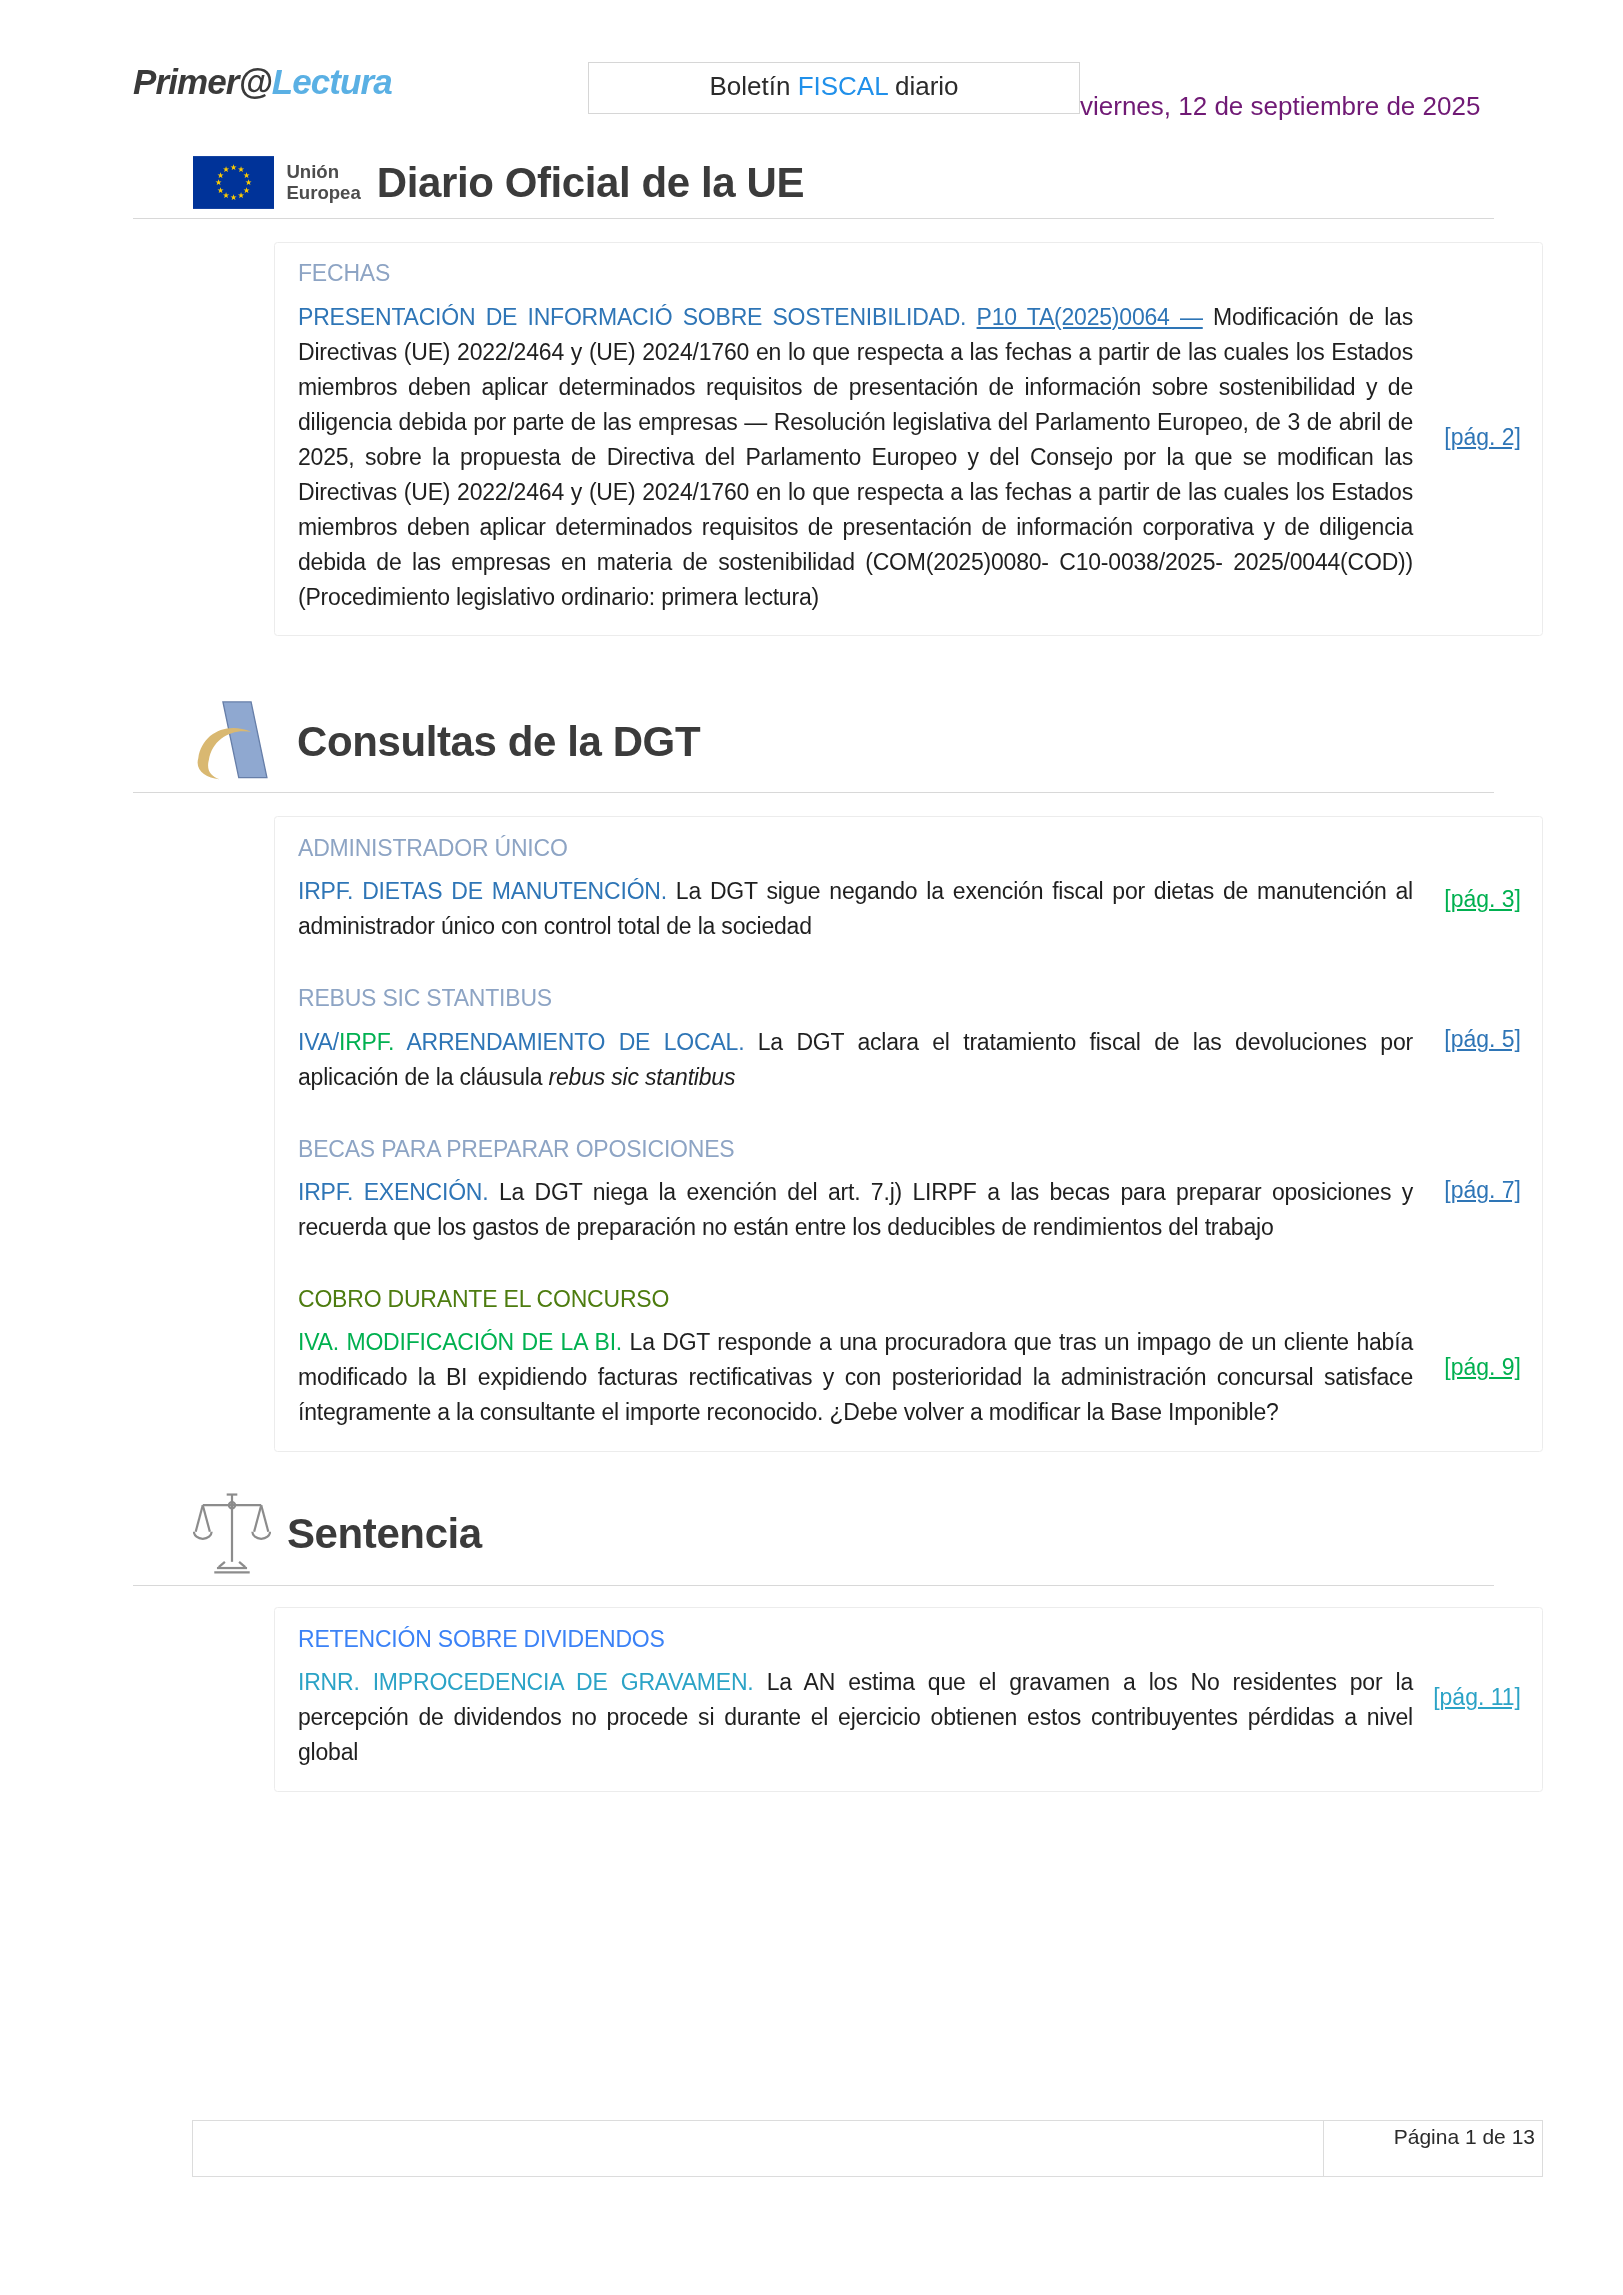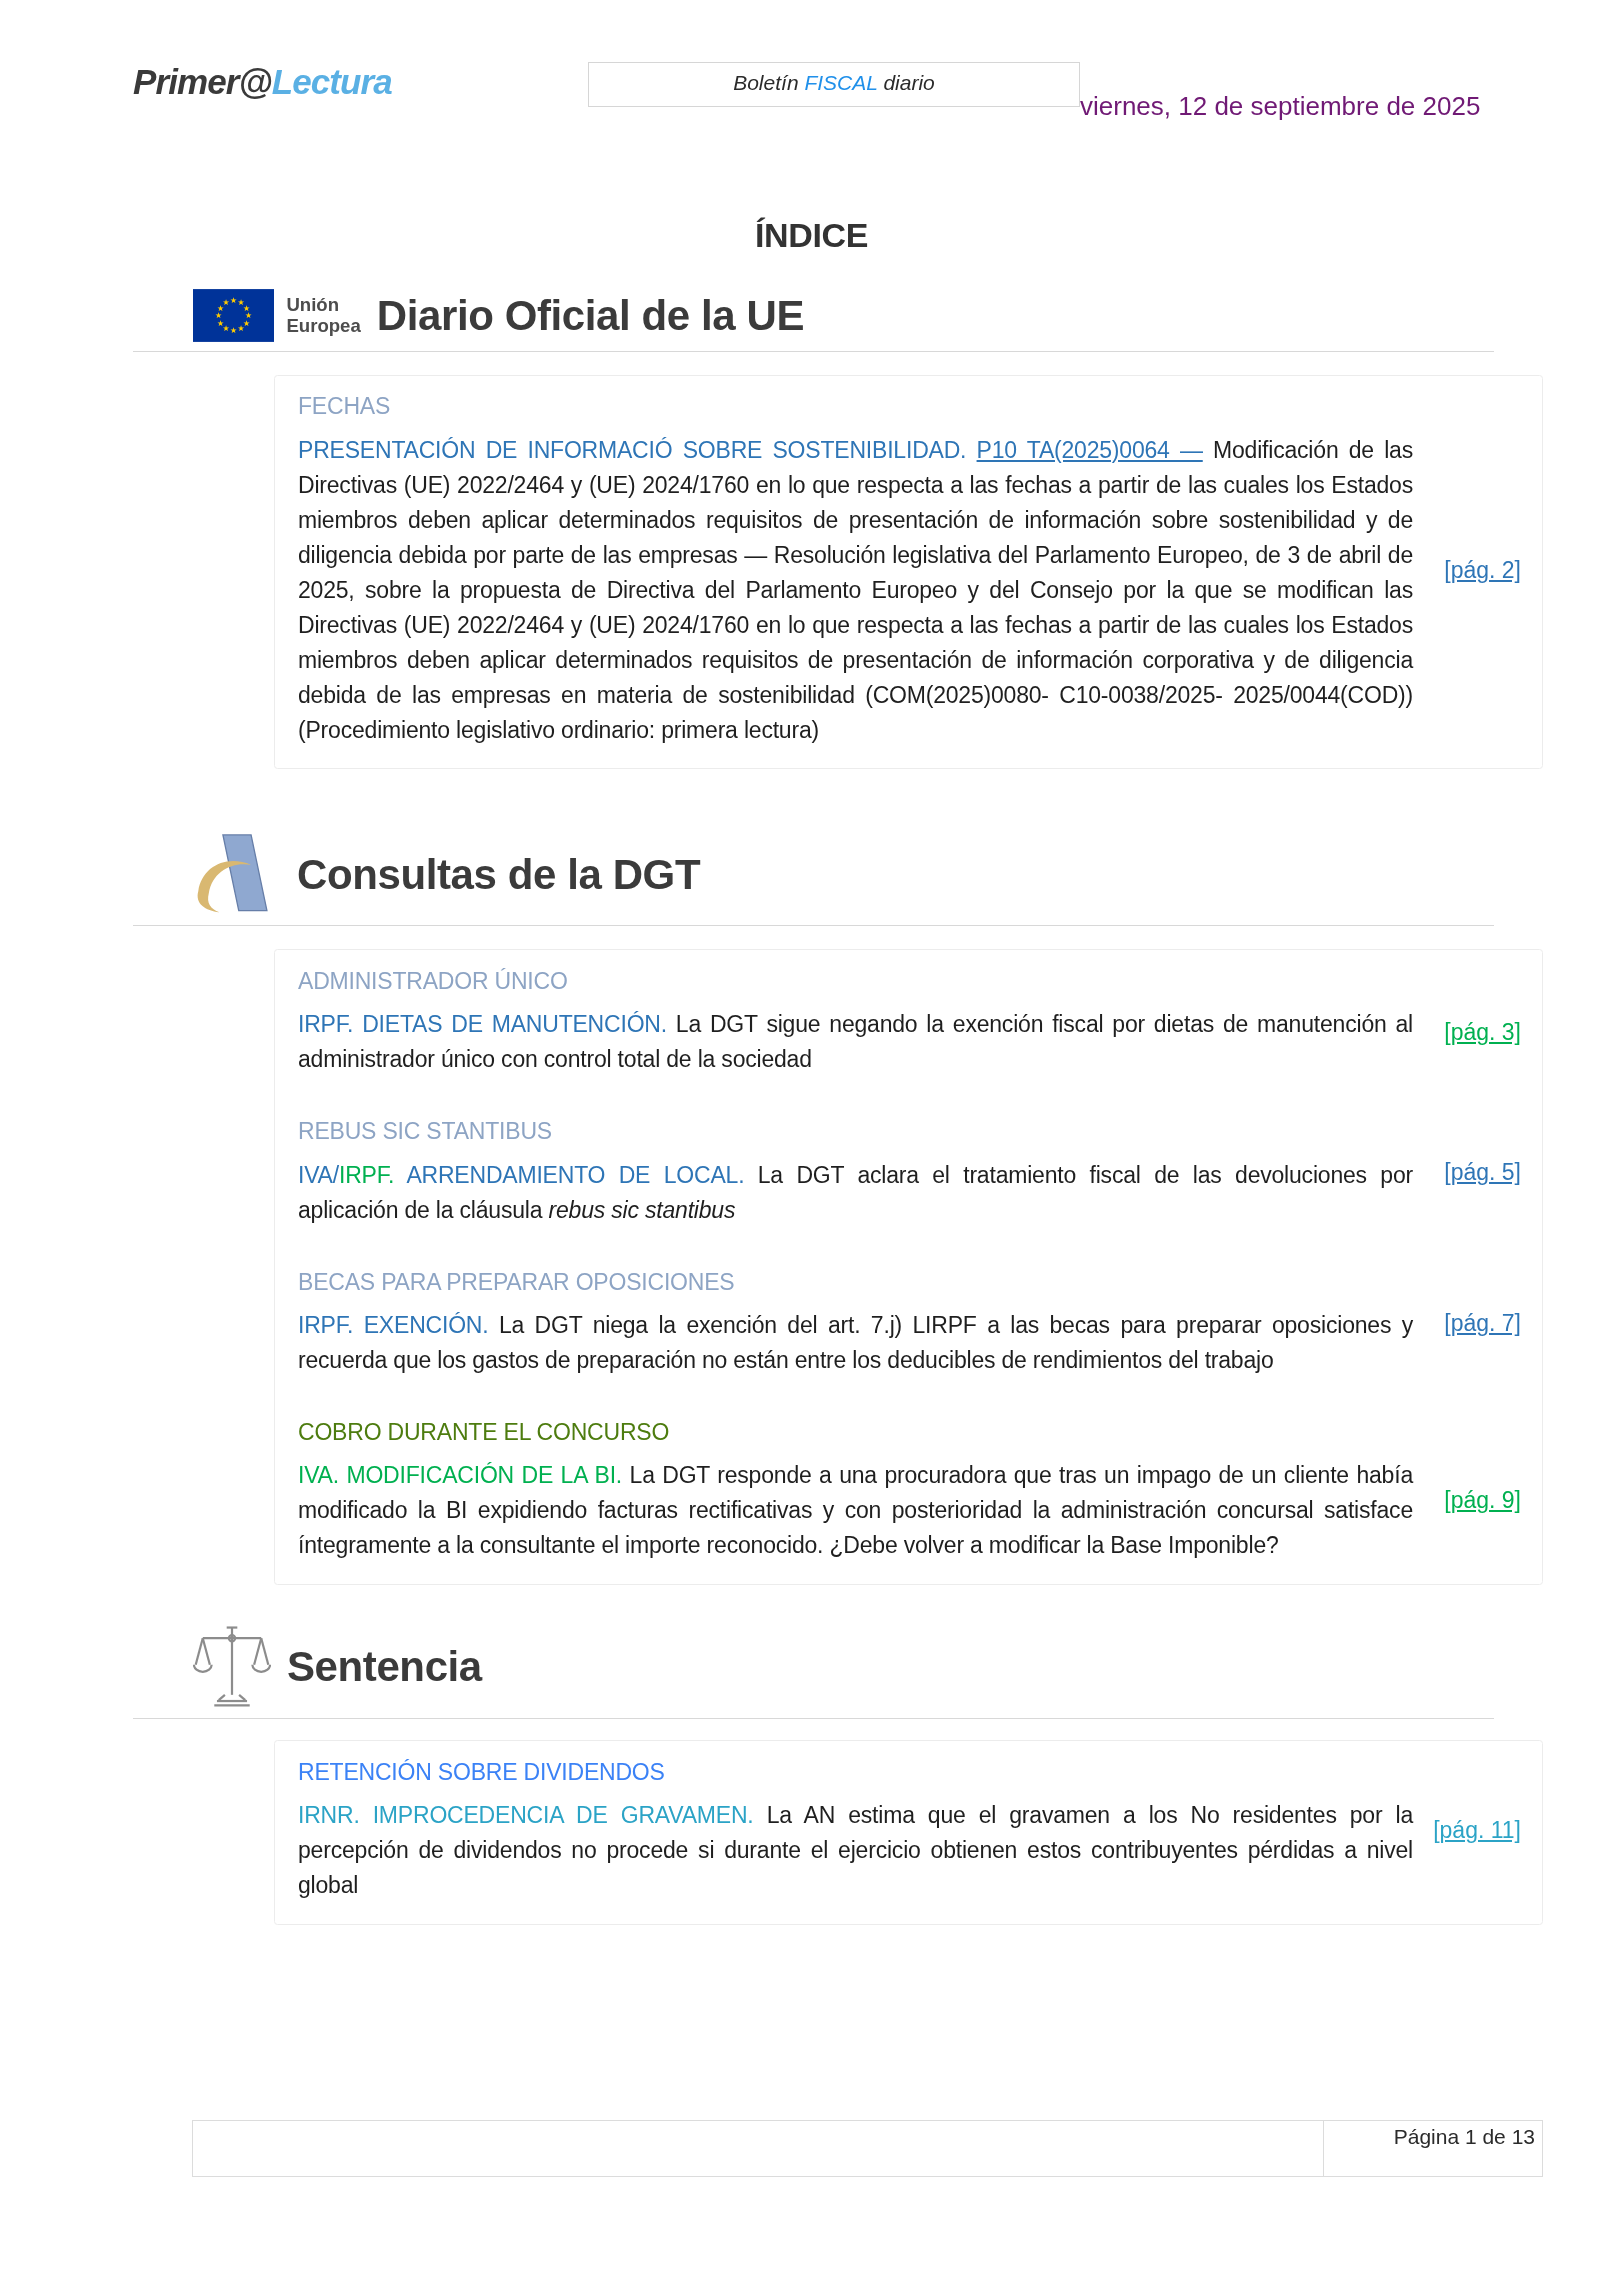--- a/index.html
+++ b/index.html
@@ -6,21 +6,21 @@
   .page{
     position:relative;width:1623px;height:2295px;background:#fff;overflow:hidden;
     font-family:"Liberation Sans","DejaVu Sans",sans-serif;color:#1f1f1f;
   }
   
   .header{display:flex;align-items:flex-start;padding:50px 129px 0 133px;box-sizing:border-box;}
   .brand{width:455px;font-size:35px;font-weight:bold;font-style:italic;letter-spacing:-0.9px;padding-top:12.4px;white-space:nowrap;}
   .brand-dark{color:#3a3a3a;text-align:center;}
   .brand-blue{color:#5ab0e4;}
   .bulletin-box{width:492px;box-sizing:border-box;border:1.8px solid #d6d6d6;text-align:center;
-    font-size:21px;color:#2b2b2b;padding:8px 0 10.6px;margin-top:12.4px;white-space:nowrap;font-style:italic;}
+    font-size:26px;color:#2b2b2b;padding:8px 0 10.6px;margin-top:12.4px;white-space:nowrap;}
   .fiscal{color:#2090ea;}
   .header-date{flex:1;text-align:left;font-size:26px;color:#701a75;padding-top:41px;white-space:nowrap;}
   
   .index-title{text-align:center;font-size:34px;font-weight:bold;color:#333;margin:94px 0 0;letter-spacing:-0.4px;}
   
   .section-head{display:flex;align-items:center;margin:34px 129px 0 193px;}
   .section-title{font-size:42px;font-weight:bold;color:#3b3b3b;letter-spacing:-0.4px;}
   .eu-caption{font-size:18.6px;font-weight:bold;color:#4d4d4d;line-height:1.08;margin:0 16px 0 12.4px;}
   .icon-gap{margin-right:16px;}
   .section-rule{border:none;border-top:1.8px solid #d8d8d8;margin:8.8px 129px 0 133px;}
@@ -58,21 +58,20 @@
   <header class="header">
     <div class="brand"><span class="brand-dark">Primer@</span><span class="brand-blue">Lectura</span></div>
     <div class="bulletin-box">
       <span>Boletín</span>
       <span class="fiscal">FISCAL</span>
       <span>diario</span>
     </div>
     <div class="header-date">viernes, 12 de septiembre de 2025</div>
   </header>
 
-  <div class="index-title">ÍNDICE</div>
 
   <div class="section-head">
     <svg width="81" height="53" viewBox="0 0 92 60">
       <rect width="92" height="60" fill="#003399"></rect>
       <g fill="#ffcc00" font-size="9" text-anchor="middle" font-family="'DejaVu Sans',sans-serif">
         <text x="46" y="16">★</text>
           <text x="54.5" y="18.3">★</text>
           <text x="60.7" y="24.5">★</text>
         <text x="63" y="33">★</text>
           <text x="60.7" y="41.5">★</text>

